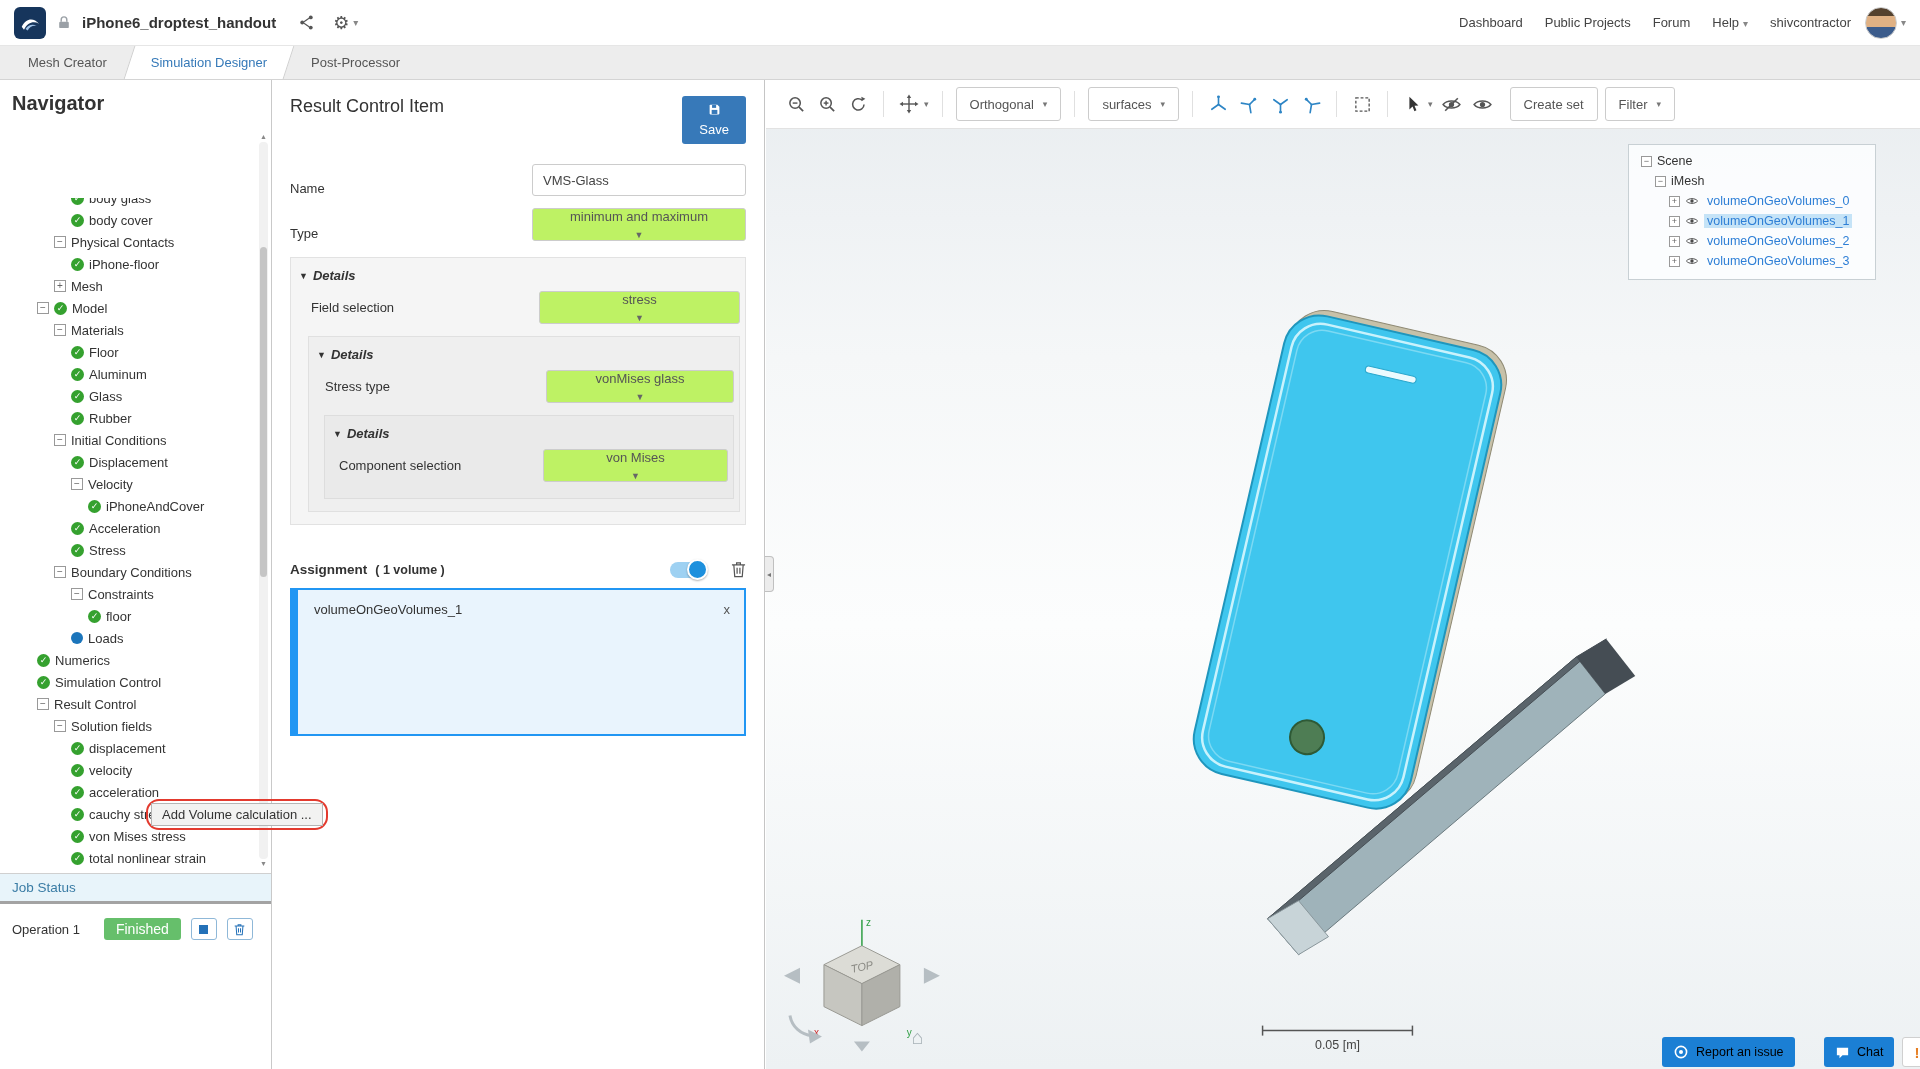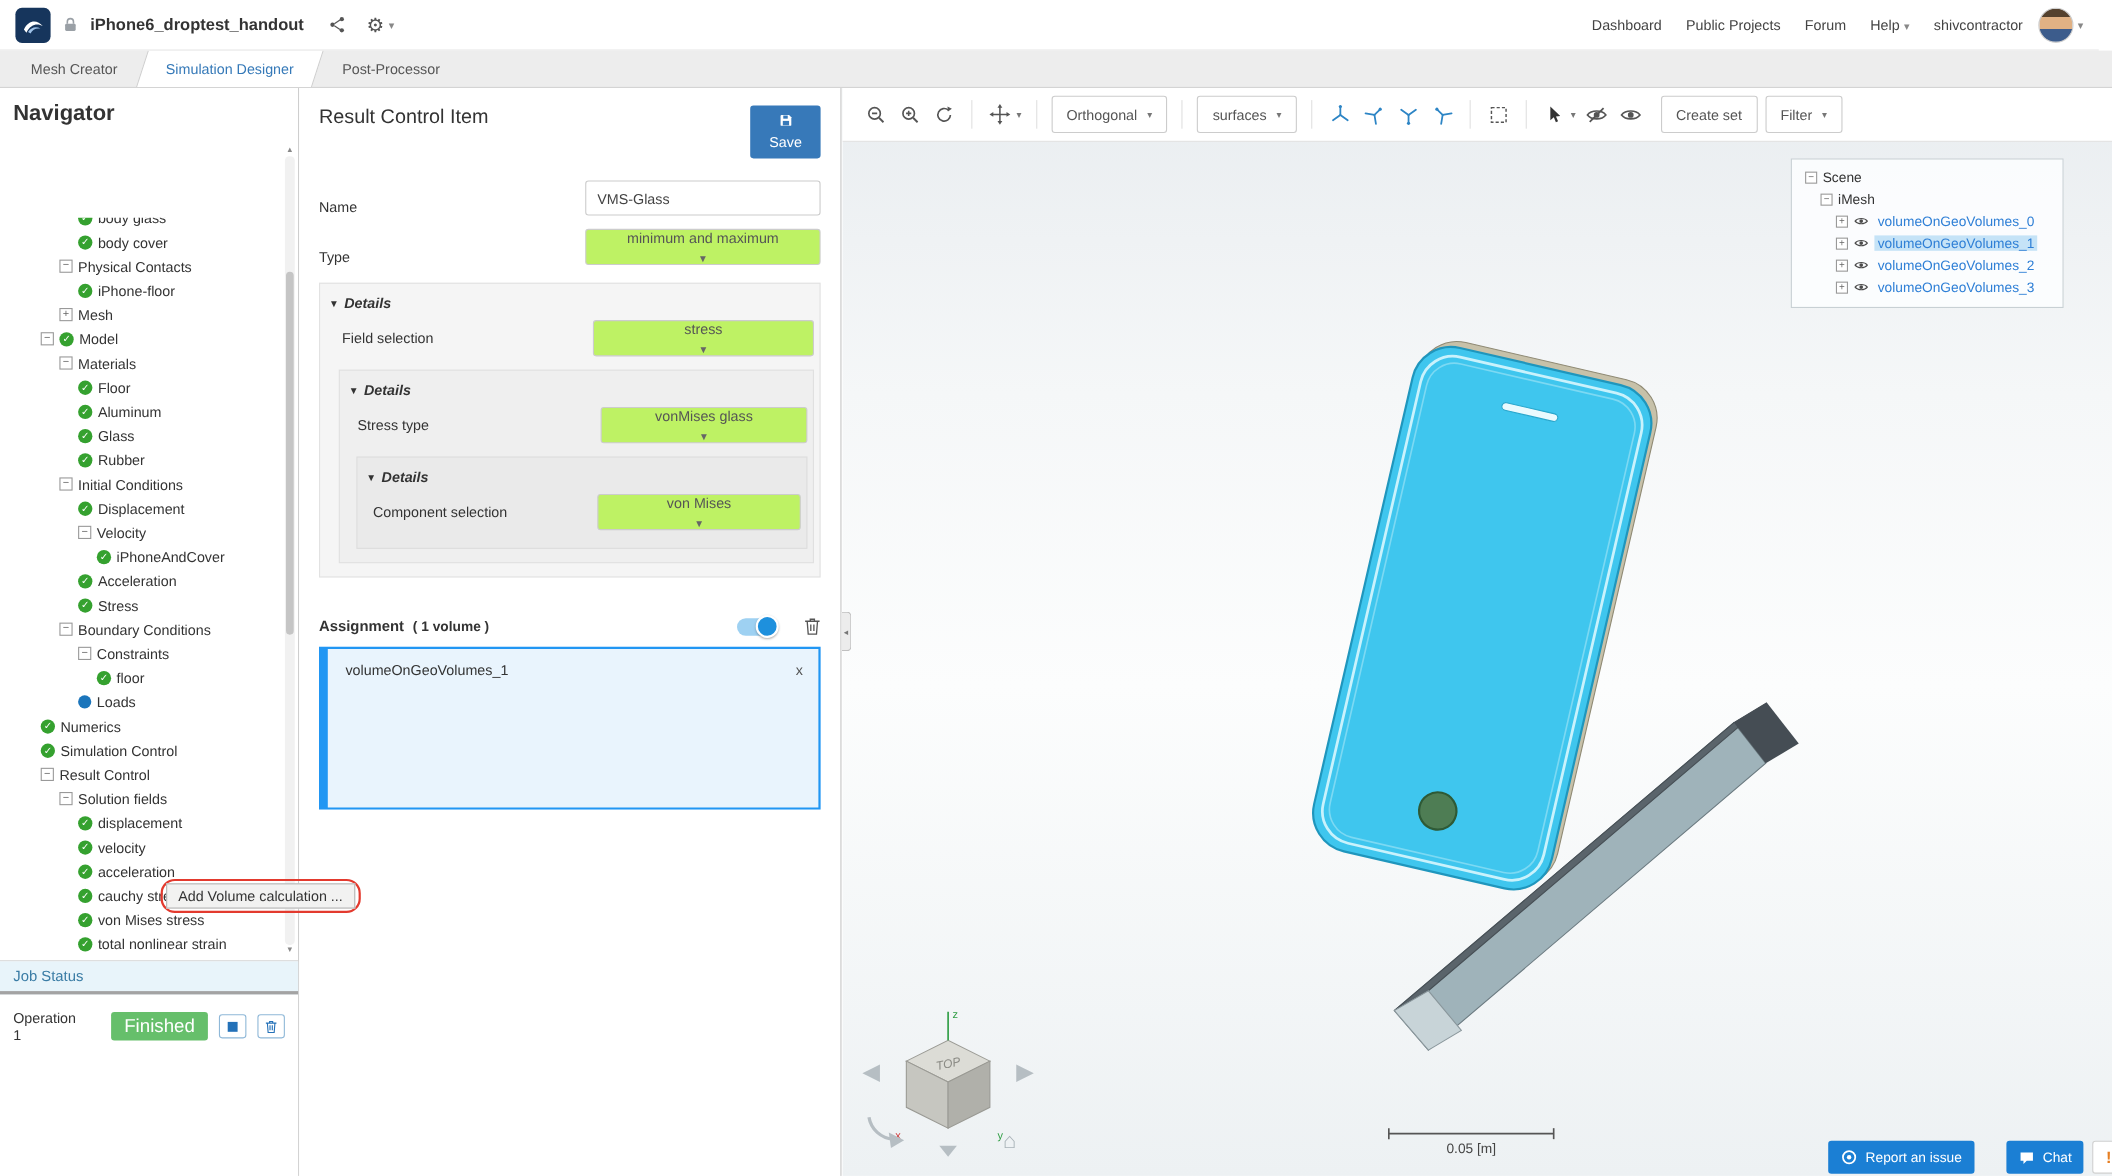--- a/index.html
+++ b/index.html
@@ -1,21 +1,21 @@
 <!DOCTYPE html>
 <html><head>
 <meta charset="utf-8">
 <style>
   * { margin:0; padding:0; box-sizing:border-box; }
   html,body { background:#fff; }
   body { font-family:"Liberation Sans", sans-serif; color:#333; }
   .app { position:relative; width:1920px; height:1069px; background:#fff; overflow:hidden; }
 
   
-  .topbar { position:absolute; left:0; top:0; right:12px; height:46px; background:#fff; border-bottom:1px solid #e6e6e6; display:flex; align-items:center; padding:0 14px; z-index:20; }
+  .topbar { position:absolute; left:0; top:0; right:0; height:46px; background:#fff; border-bottom:1px solid #e6e6e6; display:flex; align-items:center; padding:0 14px; z-index:20; }
   .logo { width:32px; height:32px; border-radius:6px; background:#16355c; display:flex; align-items:center; justify-content:center; margin-right:10px; }
   .lock { margin-right:10px; display:flex; }
   .proj-title { font-size:15px; font-weight:bold; color:#333; margin-right:22px; }
   .tb-ic { margin-right:18px; display:flex; align-items:center; color:#555; }
   .gear { font-size:18px; color:#555; line-height:1; }
   .caret { color:#888; font-size:10px; margin-left:4px; }
   .topbar .spacer { flex:1; }
   .tb-link { font-size:13px; color:#444; margin-left:22px; cursor:pointer; white-space:nowrap; }
   .avatar { width:32px; height:32px; border-radius:50%; margin-left:14px; border:1px solid #ccc;
             background:linear-gradient(180deg,#54412e 0%,#54412e 26%,#e0b184 26%,#e0b184 62%,#3c5c8c 62%); }
@@ -39,21 +39,21 @@
   .nav-scroll { position:absolute; right:2px; top:52px; bottom:200px; width:11px; display:flex; flex-direction:column; align-items:center; }
   .nav-scroll .arr { font-size:7px; color:#888; line-height:10px; }
   .nav-scroll .track { flex:1; width:9px; background:#f1f1f1; border-radius:4px; position:relative; }
   .nav-scroll .thumb { position:absolute; left:1px; right:1px; top:105px; height:330px; background:#c5c5c5; border-radius:4px; }
 
   
   .jobstatus { position:absolute; left:0; right:0; bottom:0; top:793px; border-top:1px solid #d0d0d0; background:#fff; }
   .js-hdr { height:30px; background:#e8f4fa; color:#3a7ca5; font-size:13.5px; display:flex; align-items:center; padding-left:12px; border-bottom:3px solid #a3a3a3; }
   .js-row { display:flex; align-items:center; padding:14px 12px 0; gap:10px; }
   .js-op { font-size:13px; color:#333; }
-  .js-badge { background:#66bf6b; color:#fff; font-size:17px; padding:3px 12px; border-radius:3px; margin-left:14px; }
+  .js-badge { background:#66bf6b; color:#fff; font-size:14px; padding:3px 12px; border-radius:3px; margin-left:14px; }
   .js-btn { width:26px; height:22px; border:1px solid #8fb8d8; border-radius:3px; background:#fff; display:flex; align-items:center; justify-content:center; cursor:pointer; }
   .stop-sq { width:9px; height:9px; background:#2471b8; }
 
   
   .midpanel { position:absolute; left:272px; top:80px; width:493px; bottom:0; background:#fff; border-right:1px solid #c5c5c5; }
   .mp-hdr { display:flex; justify-content:space-between; align-items:flex-start; padding:16px 18px 8px; }
   .mp-title { font-size:18px; color:#333; }
   .save-btn { display:flex; align-items:center; gap:6px; background:#3779b9; color:#fff; font-size:13px; border:none; border-radius:3px; padding:7px 17px; cursor:pointer;flex-direction:column; }
   .frow { display:flex; align-items:flex-end; justify-content:space-between; margin:12px 18px 0; }
   .flabel { font-size:13px; color:#333; }
@@ -93,21 +93,21 @@
   .st-row.ind2 { padding-left:36px; }
   .st-row .exp { width:11px; height:11px; font-size:9px; line-height:9px; margin-right:0; }
   .st-name { color:#333; }
   .st-eye { display:flex; }
   .st-label { color:#2e7fd6; cursor:pointer; padding:0 3px; }
   .st-label.sel { background:#c5e3f7; }
 
   .panel-handle { position:absolute; left:765px; top:556px; width:9px; height:36px; background:#ececec; border:1px solid #c0c0c0; border-left:none; border-radius:0 4px 4px 0; z-index:21; display:flex; align-items:center; justify-content:center; color:#777; font-size:8px; cursor:pointer; }
 
   
-  .fab { position:absolute; height:30px; background:#1b7fd4; color:#ffffff; border-radius:3px; display:flex; align-items:center; gap:7px; padding:0 11px; font-size:12.5px; cursor:pointer; z-index:6; }
+  .fab { position:absolute; height:30px; background:#1b7fd4; color:#000000; border-radius:3px; display:flex; align-items:center; gap:7px; padding:0 11px; font-size:12.5px; cursor:pointer; z-index:6; }
   .fab.report { left:1662px; top:1037px; }
   .fab.chat { left:1824px; top:1037px; }
   .alert-box { position:absolute; left:1902px; top:1037px; width:30px; height:30px; background:#fff; border:1px solid #d0d0d0; border-radius:3px; display:flex; align-items:center; justify-content:center; color:#e67e22; font-weight:bold; font-size:15px; z-index:6; }
 
   
   .tip-wrap { position:absolute; left:146px; top:799px; border:2px solid #e33a2e; border-radius:13px; padding:2px 3px; z-index:30; }
   .tooltip { background:#f2f2f1; border:1px solid #b5b5b5; padding:3px 10px; font-size:13px; color:#333; white-space:nowrap; }
 </style>
 </head>
 <body>

